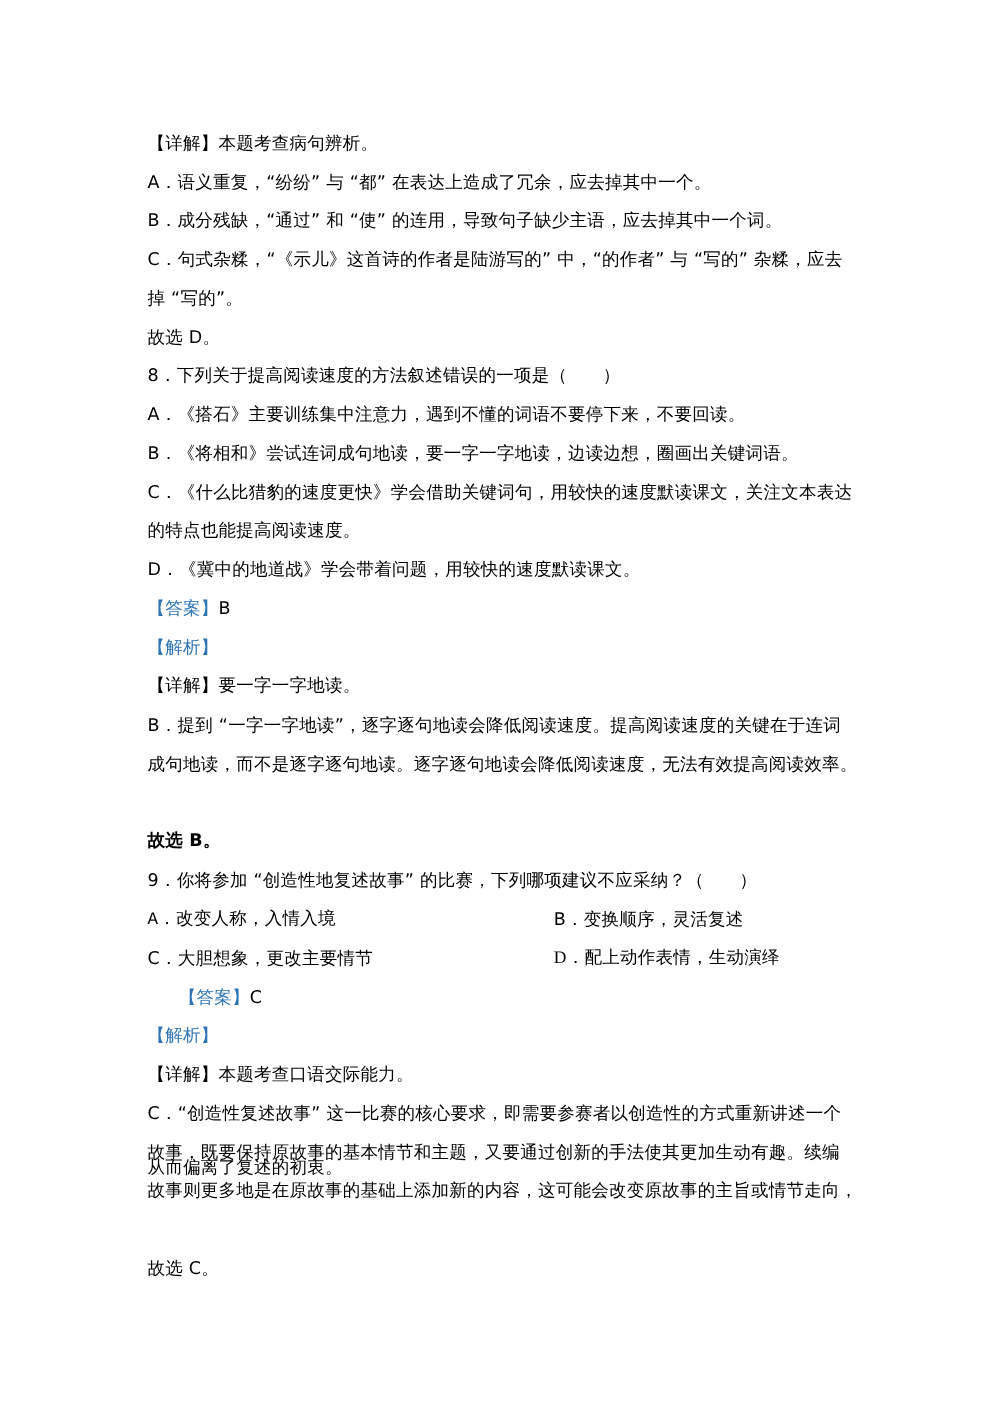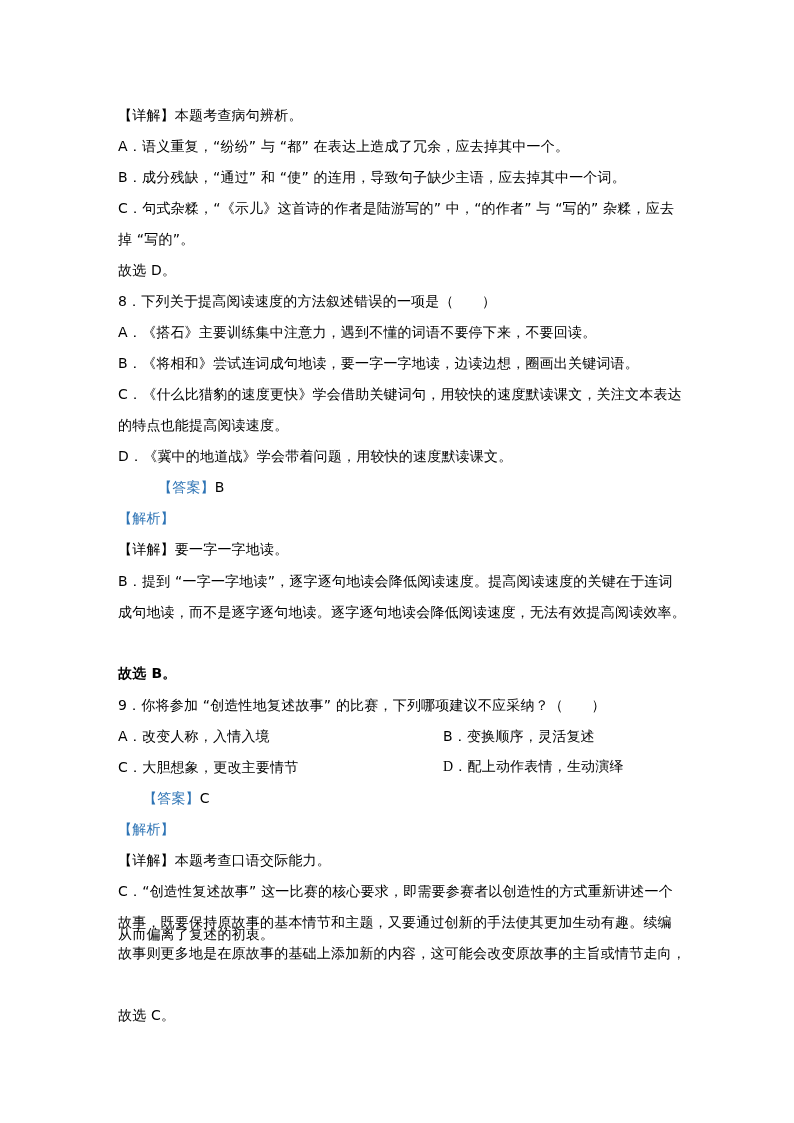--- a/index.html
+++ b/index.html
@@ -51,33 +51,33 @@
   <div class="line" style="top:230px;">掉 “写的”。</div>
   <div class="line" style="top:261px;">故选 D。</div>
 
   <div class="line" style="top:292px;">8．下列关于提高阅读速度的方法叙述错误的一项是（　　）</div>
   <div class="line" style="top:323px;">A．《搭石》主要训练集中注意力，遇到不懂的词语不要停下来，不要回读。</div>
   <div class="line" style="top:354px;">B．《将相和》尝试连词成句地读，要一字一字地读，边读边想，圈画出关键词语。</div>
   <div class="line" style="top:385px;">C．《什么比猎豹的速度更快》学会借助关键词句，用较快的速度默读课文，关注文本表达</div>
   <div class="line" style="top:416px;">的特点也能提高阅读速度。</div>
   <div class="line" style="top:447px;">D．《冀中的地道战》学会带着问题，用较快的速度默读课文。</div>
 
-  <div class="line" style="top:478px;margin-left:40px;">
+  <div class="line" style="top:478px;">
     <span class="tag-blue">【答案】</span><span>B</span>
   </div>
   <div class="line tag-blue" style="top:509px;">【解析】</div>
   <div class="line" style="top:540px;">
     <span>【详解】</span><span>要一字一字地读。</span>
   </div>
   <div class="line" style="top:572px;">B．提到 “一字一字地读”，逐字逐句地读会降低阅读速度。提高阅读速度的关键在于连词</div>
   <div class="line" style="top:603px;">成句地读，而不是逐字逐句地读。逐字逐句地读会降低阅读速度，无法有效提高阅读效率。</div>
   <div class="line" style="top:664px;font-weight:bold;">故选 B。</div>
 
   <div class="line" style="top:696px;">9．你将参加 “创造性地复述故事” 的比赛，下列哪项建议不应采纳？（　　）</div>
-  <div class="line" style="top:727px;">A．改变人称，入情入境</div>
+  <div class="line" style="top:727px;font-family:Liberation Mono, monospace;">A．改变人称，入情入境</div>
   <div class="line col2" style="top:727px;">B．变换顺序，灵活复述</div>
   <div class="line" style="top:758px;">C．大胆想象，更改主要情节</div>
   <div class="line col2" style="top:758px;font-family:Liberation Serif, serif;">D．配上动作表情，生动演绎</div>
 
   <div class="line" style="top:789px;margin-left:25px;">
     <span class="tag-blue">【答案】</span><span>C</span>
   </div>
   <div class="line tag-blue" style="top:820px;">【解析】</div>
   <div class="line" style="top:851px;">
     <span>【详解】</span><span>本题考查口语交际能力。</span>

